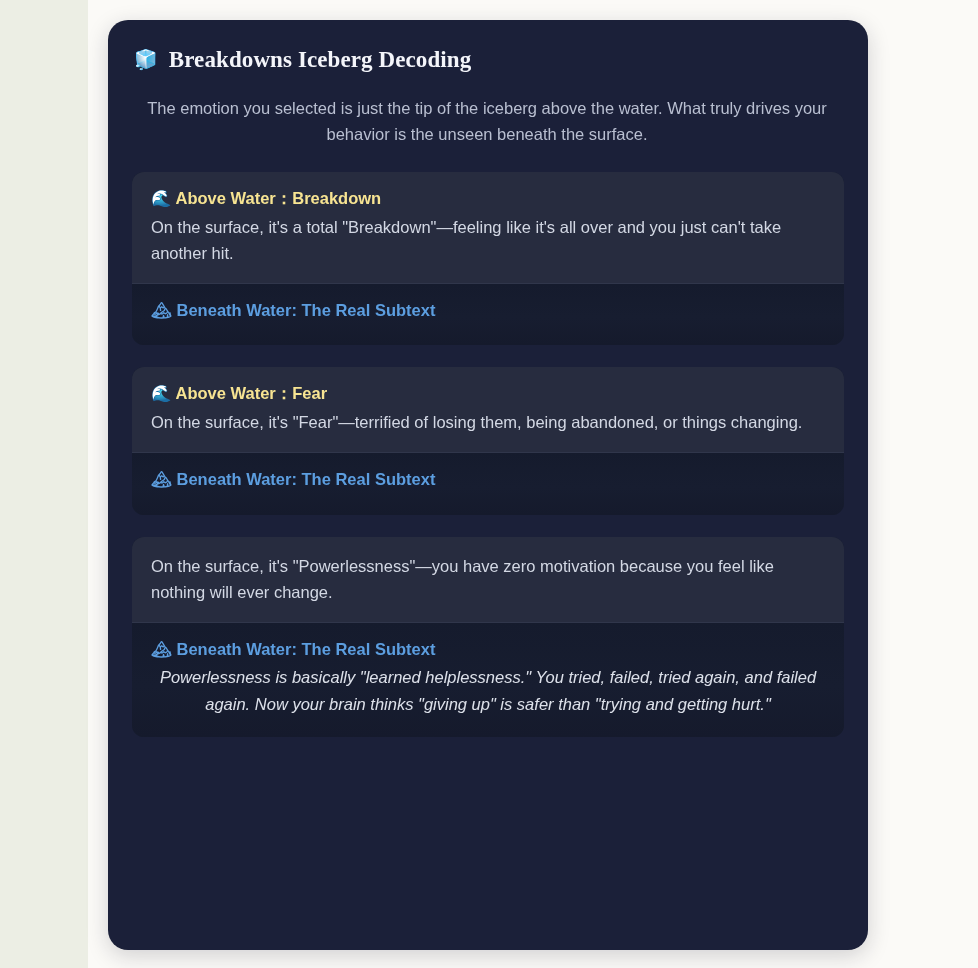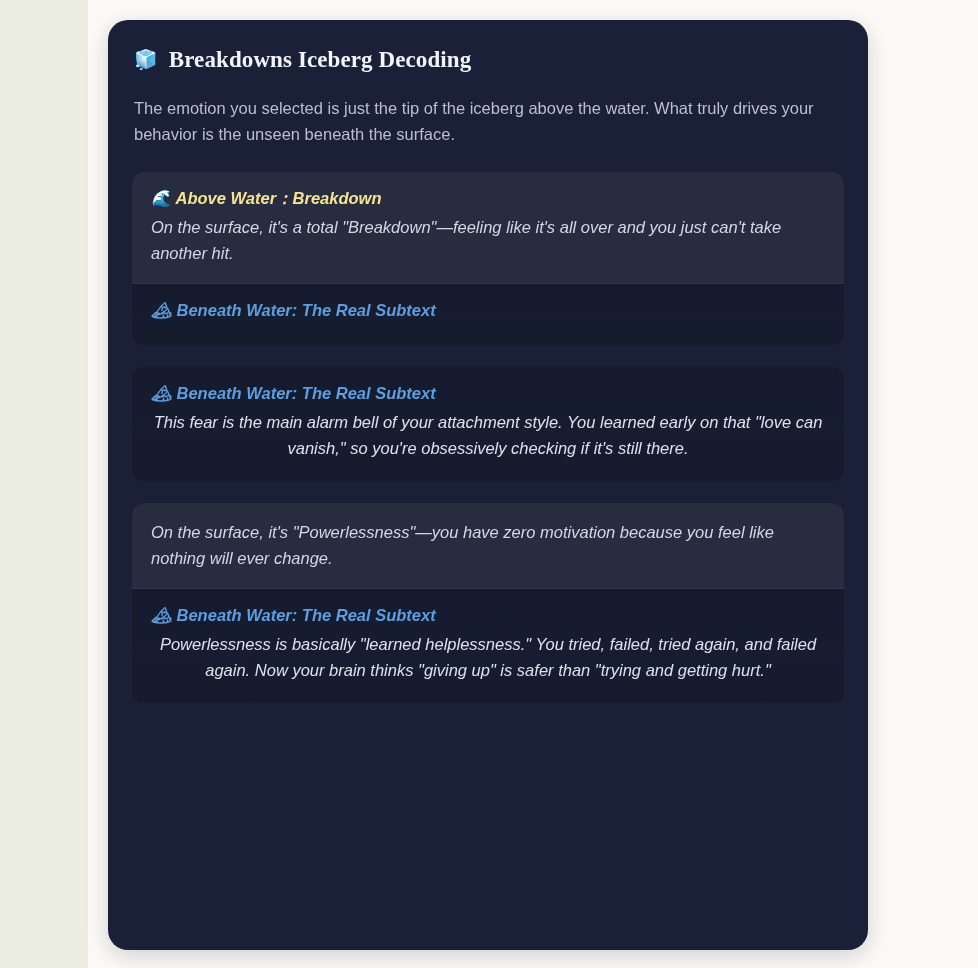--- a/index.html
+++ b/index.html
@@ -71,20 +71,21 @@
     filter: saturate(1.05);
   }
 
   .card-intro {
     margin: 21px 0 0 2px;
     width: 706px;
     font-size: 16.5px;
     line-height: 1.62;
     color: #b9bfd1;
     font-family: "Liberation Sans", sans-serif;
+    text-align: center;
   }
 
   .blocks {
     margin-top: 24px;
     display: flex;
     flex-direction: column;
     gap: 22px;
   }
 
   .iceberg-block {
@@ -105,31 +106,29 @@
   }
 
   .panel-head {
     display: flex;
     align-items: center;
     gap: 9px;
     font-size: 16.5px;
     font-weight: bold;
     line-height: 1.25;
     margin: 0 0 5px 0;
-    font-style: italic;
   }
   .above-panel .panel-head { color: #f7e492; }
   .beneath-panel .panel-head { color: #5c9ee0; }
 
   .panel-body {
     font-size: 16.5px;
     line-height: 1.58;
     color: #ced3e0;
     margin: 0;
-    font-style: italic;
   }
   .above-panel .panel-body {
     color: #d3d8e4;
   }
   .beneath-panel .panel-body {
     color: #dde1ea;
     font-style: italic;
   }
 </style>
 </head>
@@ -155,23 +154,26 @@
         <div class="above-panel">
           <div class="panel-head">🌊 Above Water：Breakdown</div>
           <p class="panel-body">On the surface, it's a total "Breakdown"—feeling like it's all over and you just can't take another hit.</p>
         </div>
         <div class="beneath-panel">
           <div class="panel-head">🏔 Beneath Water: The Real Subtext</div>
         </div>
       </div>
 
       <div class="iceberg-block">
+        <div class="above-panel">
+          <div class="panel-head">🌊 Above Water：Fear</div>
+          <p class="panel-body">On the surface, it's "Fear"—terrified of losing them, being abandoned, or things changing.</p>
+        </div>
         <div class="beneath-panel">
           <div class="panel-head">🏔 Beneath Water: The Real Subtext</div>
-          <p class="panel-body">This fear is the main alarm bell of your attachment style. You learned early on that "love can vanish," so you're obsessively checking if it's still there.</p>
         </div>
       </div>
 
       <div class="iceberg-block">
         <div class="above-panel">
           <p class="panel-body">On the surface, it's "Powerlessness"—you have zero motivation because you feel like nothing will ever change.</p>
         </div>
         <div class="beneath-panel">
           <div class="panel-head">🏔 Beneath Water: The Real Subtext</div>
           <p class="panel-body">Powerlessness is basically "learned helplessness." You tried, failed, tried again, and failed again. Now your brain thinks "giving up" is safer than "trying and getting hurt."</p>

